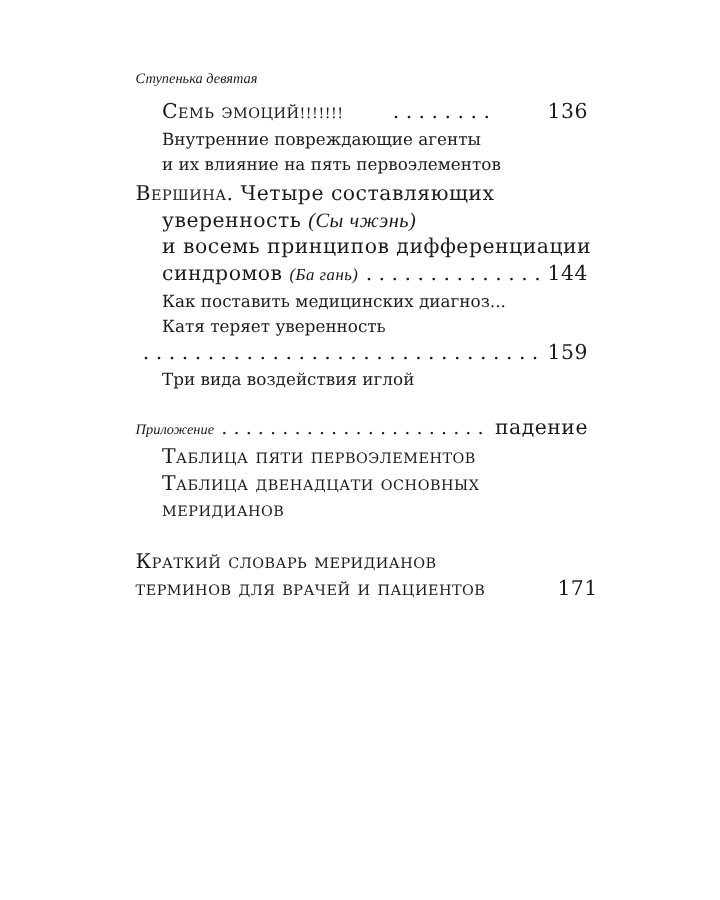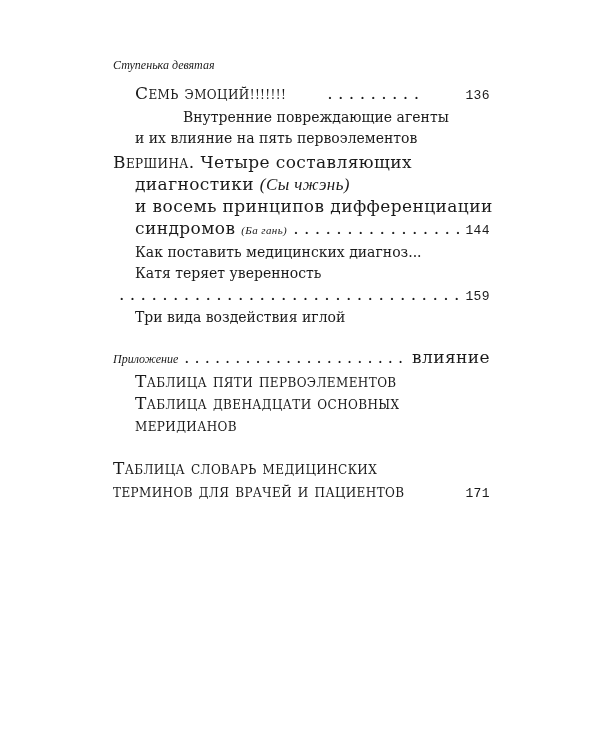--- a/index.html
+++ b/index.html
@@ -8,72 +8,72 @@
   .line { position:absolute; white-space:nowrap; }
   .lv0 { left:113px; }
   .lv1 { left:135px; }
   .main { font-size:17px; letter-spacing:0.4px; }
   .sub { font-size:14px; }
   .ital { font-style:italic; font-family: "Liberation Serif", serif; font-size:12px; }
   .sc { font-variant:small-caps; }
   .lead { position:absolute; display:flex; align-items:baseline; white-space:nowrap; }
   .lead .dots { flex:1; overflow:hidden; letter-spacing:3px; margin:0 6px; }
   .lead .dots::before { content:". . . . . . . . . . . . . . . . . . . . . . . . . . . . . . . . . . . . . . . . . . . . . . . . . . . . . . . . . . . . . . . ."; letter-spacing:0; }
-  .pg { font-size:13px;font-family:Liberation Mono, monospace; }
+  .pg { font-size:17px; }
   .excl { font-size:12px; }
 </style>
 </head>
 <body>
 
 <div>
 
   <div class="line lv0 ital" style="top:58px;">Ступенька девятая</div>
 
   <div class="lead lv1 main" style="top:83px; width:355px;gap:35px;">
     <span class="sc"><span>Семь эмоций</span><span class="excl">!!!!!!!</span></span>
     <span class="dots"></span>
     <span class="pg">136</span>
   </div>
 
-  <div class="line lv1 sub" style="top:109px;margin-left:48px;">Внутренние повреждающие агенты</div>
+  <div class="line lv1 sub" style="top:109px;">Внутренние повреждающие агенты</div>
   <div class="line lv1 sub" style="top:130px;">и их влияние на пять первоэлементов</div>
 
   <div class="line lv0 main" style="top:152px;">
     <span class="sc">Вершина.</span>
     <span>Четыре составляющих</span>
   </div>
   <div class="line lv1 main" style="top:174px;">
-    <span>диагностики</span>
+    <span>уверенность</span>
     <span class="ital" style="font-size:17px;text-align:right;">(Сы чжэнь)</span>
   </div>
   <div class="line lv1 main" style="top:196px;">и восемь принципов дифференциации</div>
   <div class="lead lv1 main" style="top:218px; width:355px;">
-    <span><span>синдромов</span> <span class="ital" style="font-size:11px;">(Ба гань)</span></span>
+    <span><span>синдромов</span> <span class="ital" style="font-size:14px;">(Ба гань)</span></span>
     <span class="dots"></span>
     <span class="pg">144</span>
   </div>
 
   <div class="line lv1 sub" style="top:244px;">Как поставить медицинских диагноз...</div>
   <div class="line lv1 sub" style="top:265px;">Катя теряет уверенность</div>
 
   <div class="lead lv0 main" style="top:284px; width:377px;">
     <span class="dots"></span>
     <span class="pg">159</span>
   </div>
   <div class="line lv1 sub" style="top:309px;">Три вида воздействия иглой</div>
 
   <div class="lead lv0" style="top:347px; width:377px;">
     <span class="ital">Приложение</span>
     <span class="dots"></span>
-    <span class="main">влияние</span>
+    <span class="main">падение</span>
   </div>
   <div class="line lv1 main sc" style="top:371px;">Таблица пяти первоэлементов</div>
   <div class="line lv1 main sc" style="top:393px;">Таблица двенадцати основных</div>
   <div class="line lv1 main sc" style="top:415px;">меридианов</div>
 
-  <div class="line lv0 main sc" style="top:458px;">Таблица словарь медицинских</div>
+  <div class="line lv0 main sc" style="top:458px;">Краткий словарь меридианов</div>
   <div class="lead lv0 main" style="top:481px; width:377px;gap:24px;">
     <span class="sc">терминов для врачей и пациентов</span>
     <span class="dots"></span>
     <span class="pg">171</span>
   </div>
 
 </div>
 
 </body></html>

